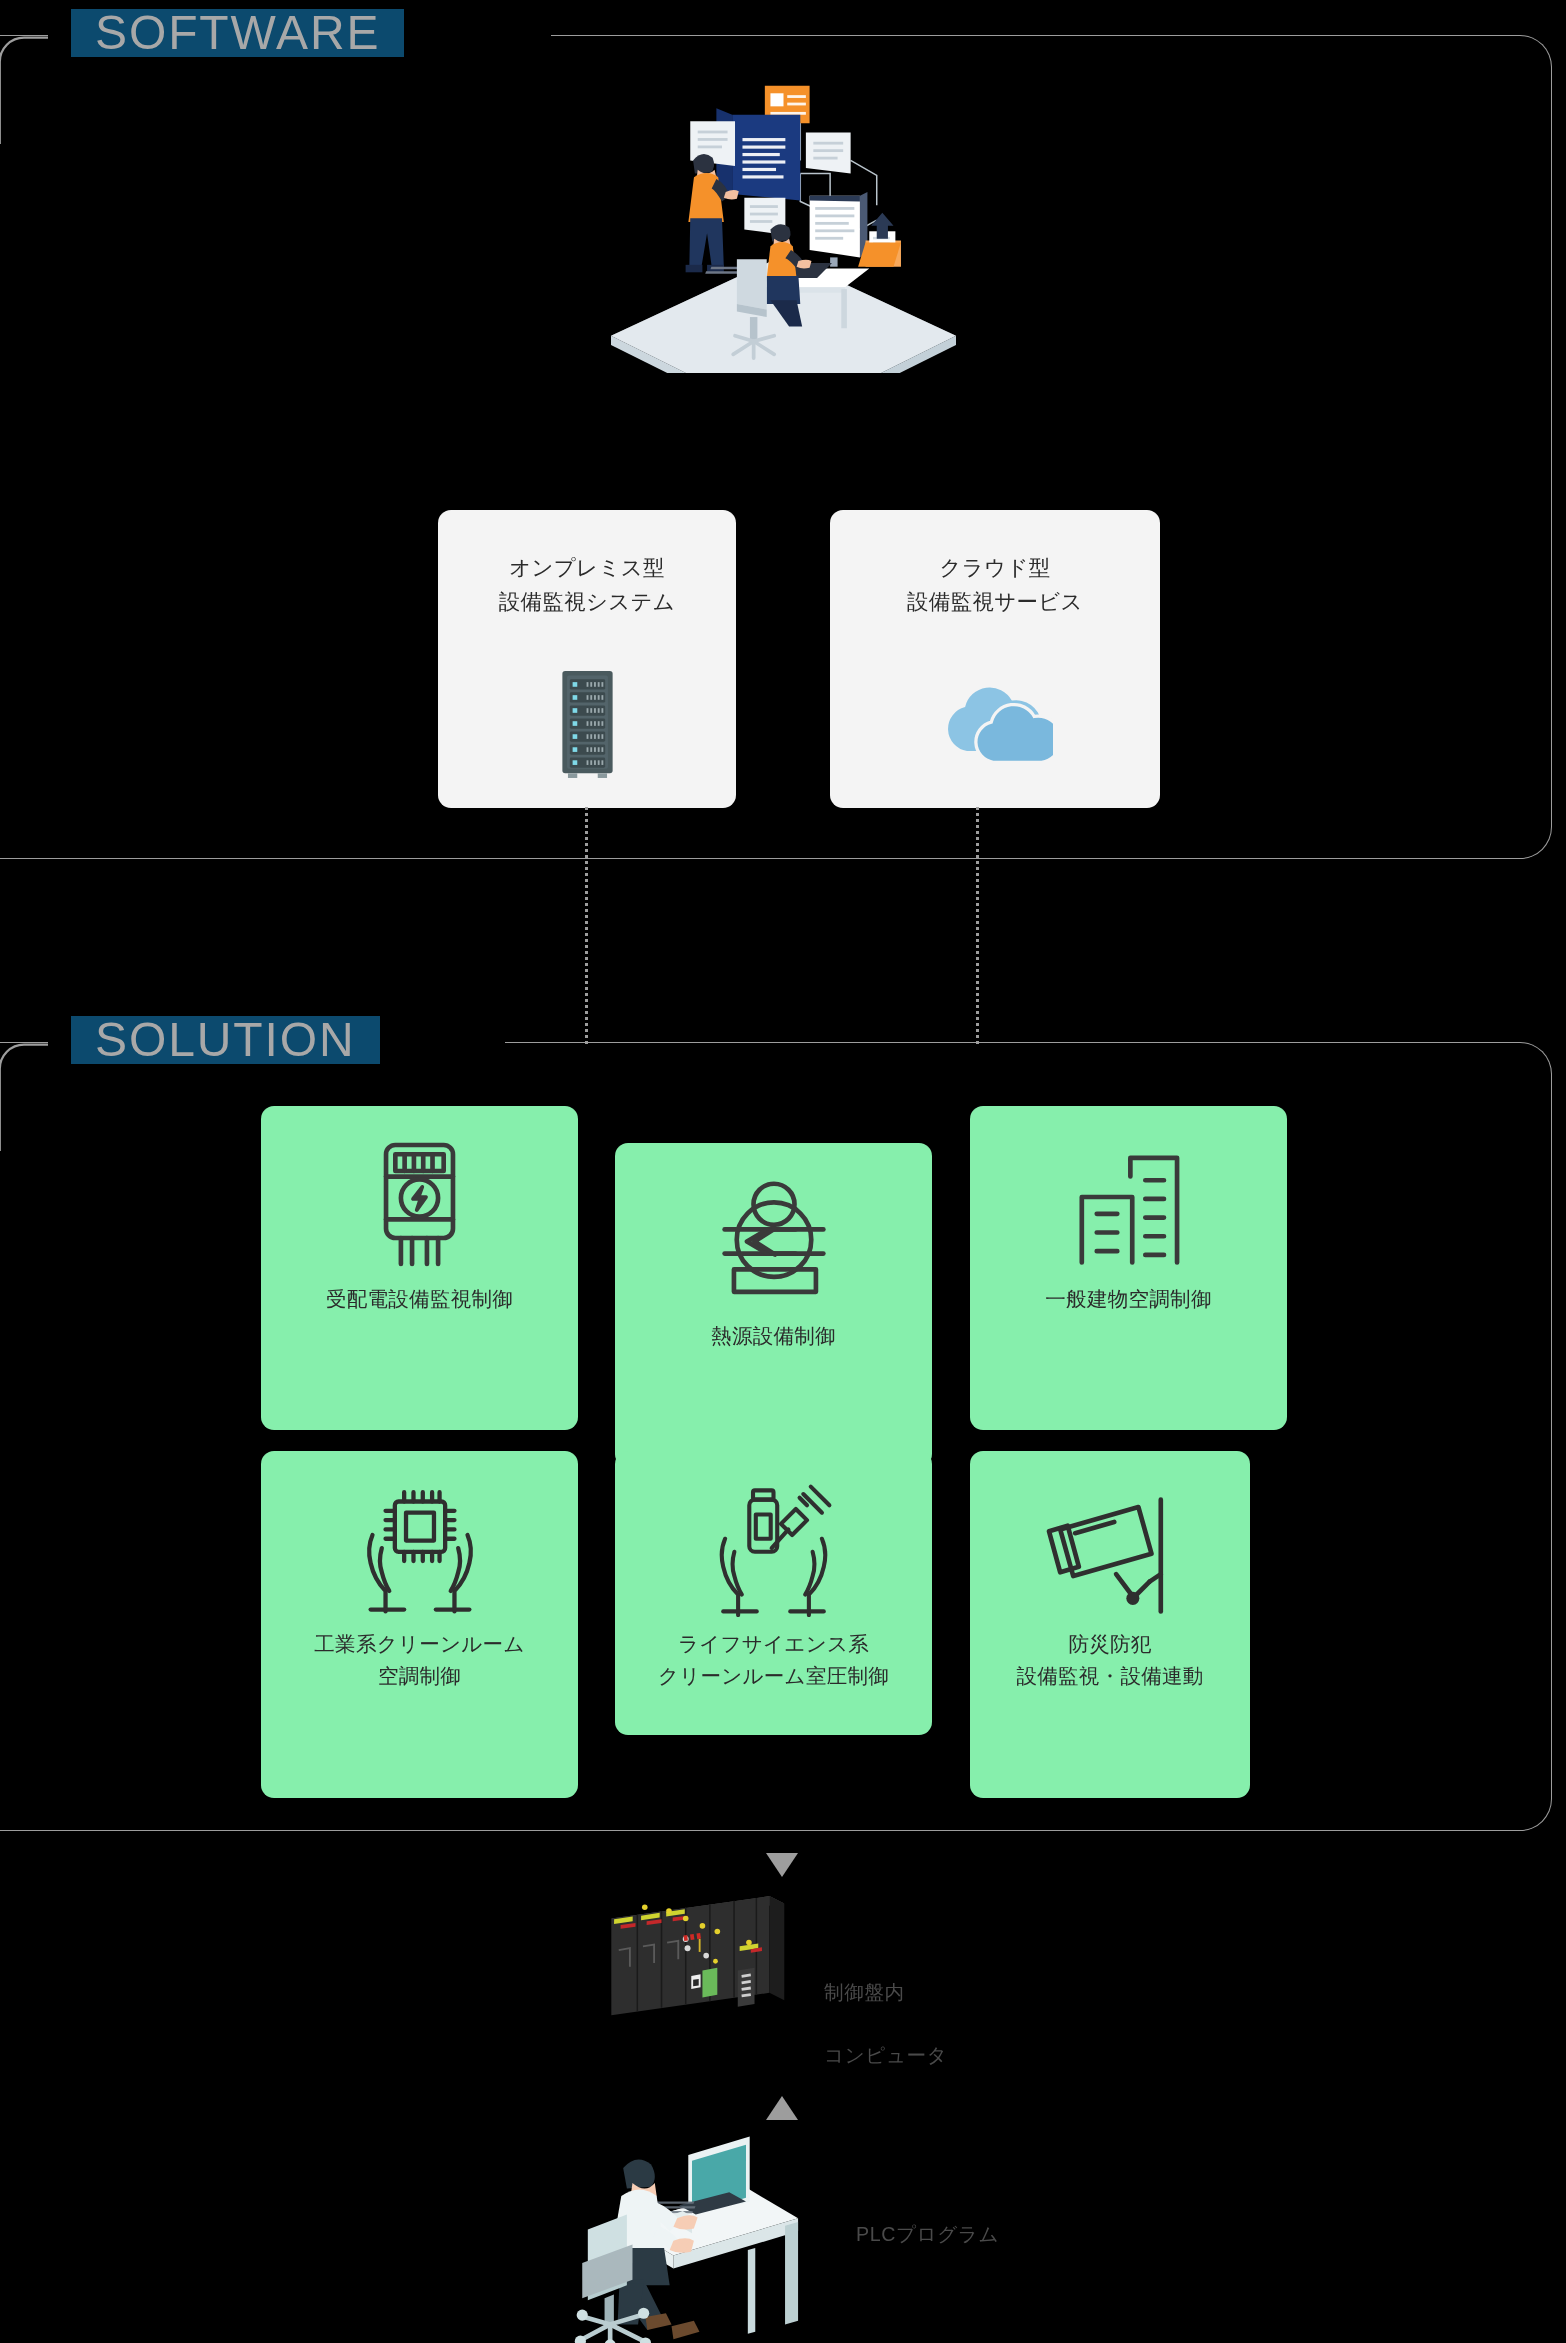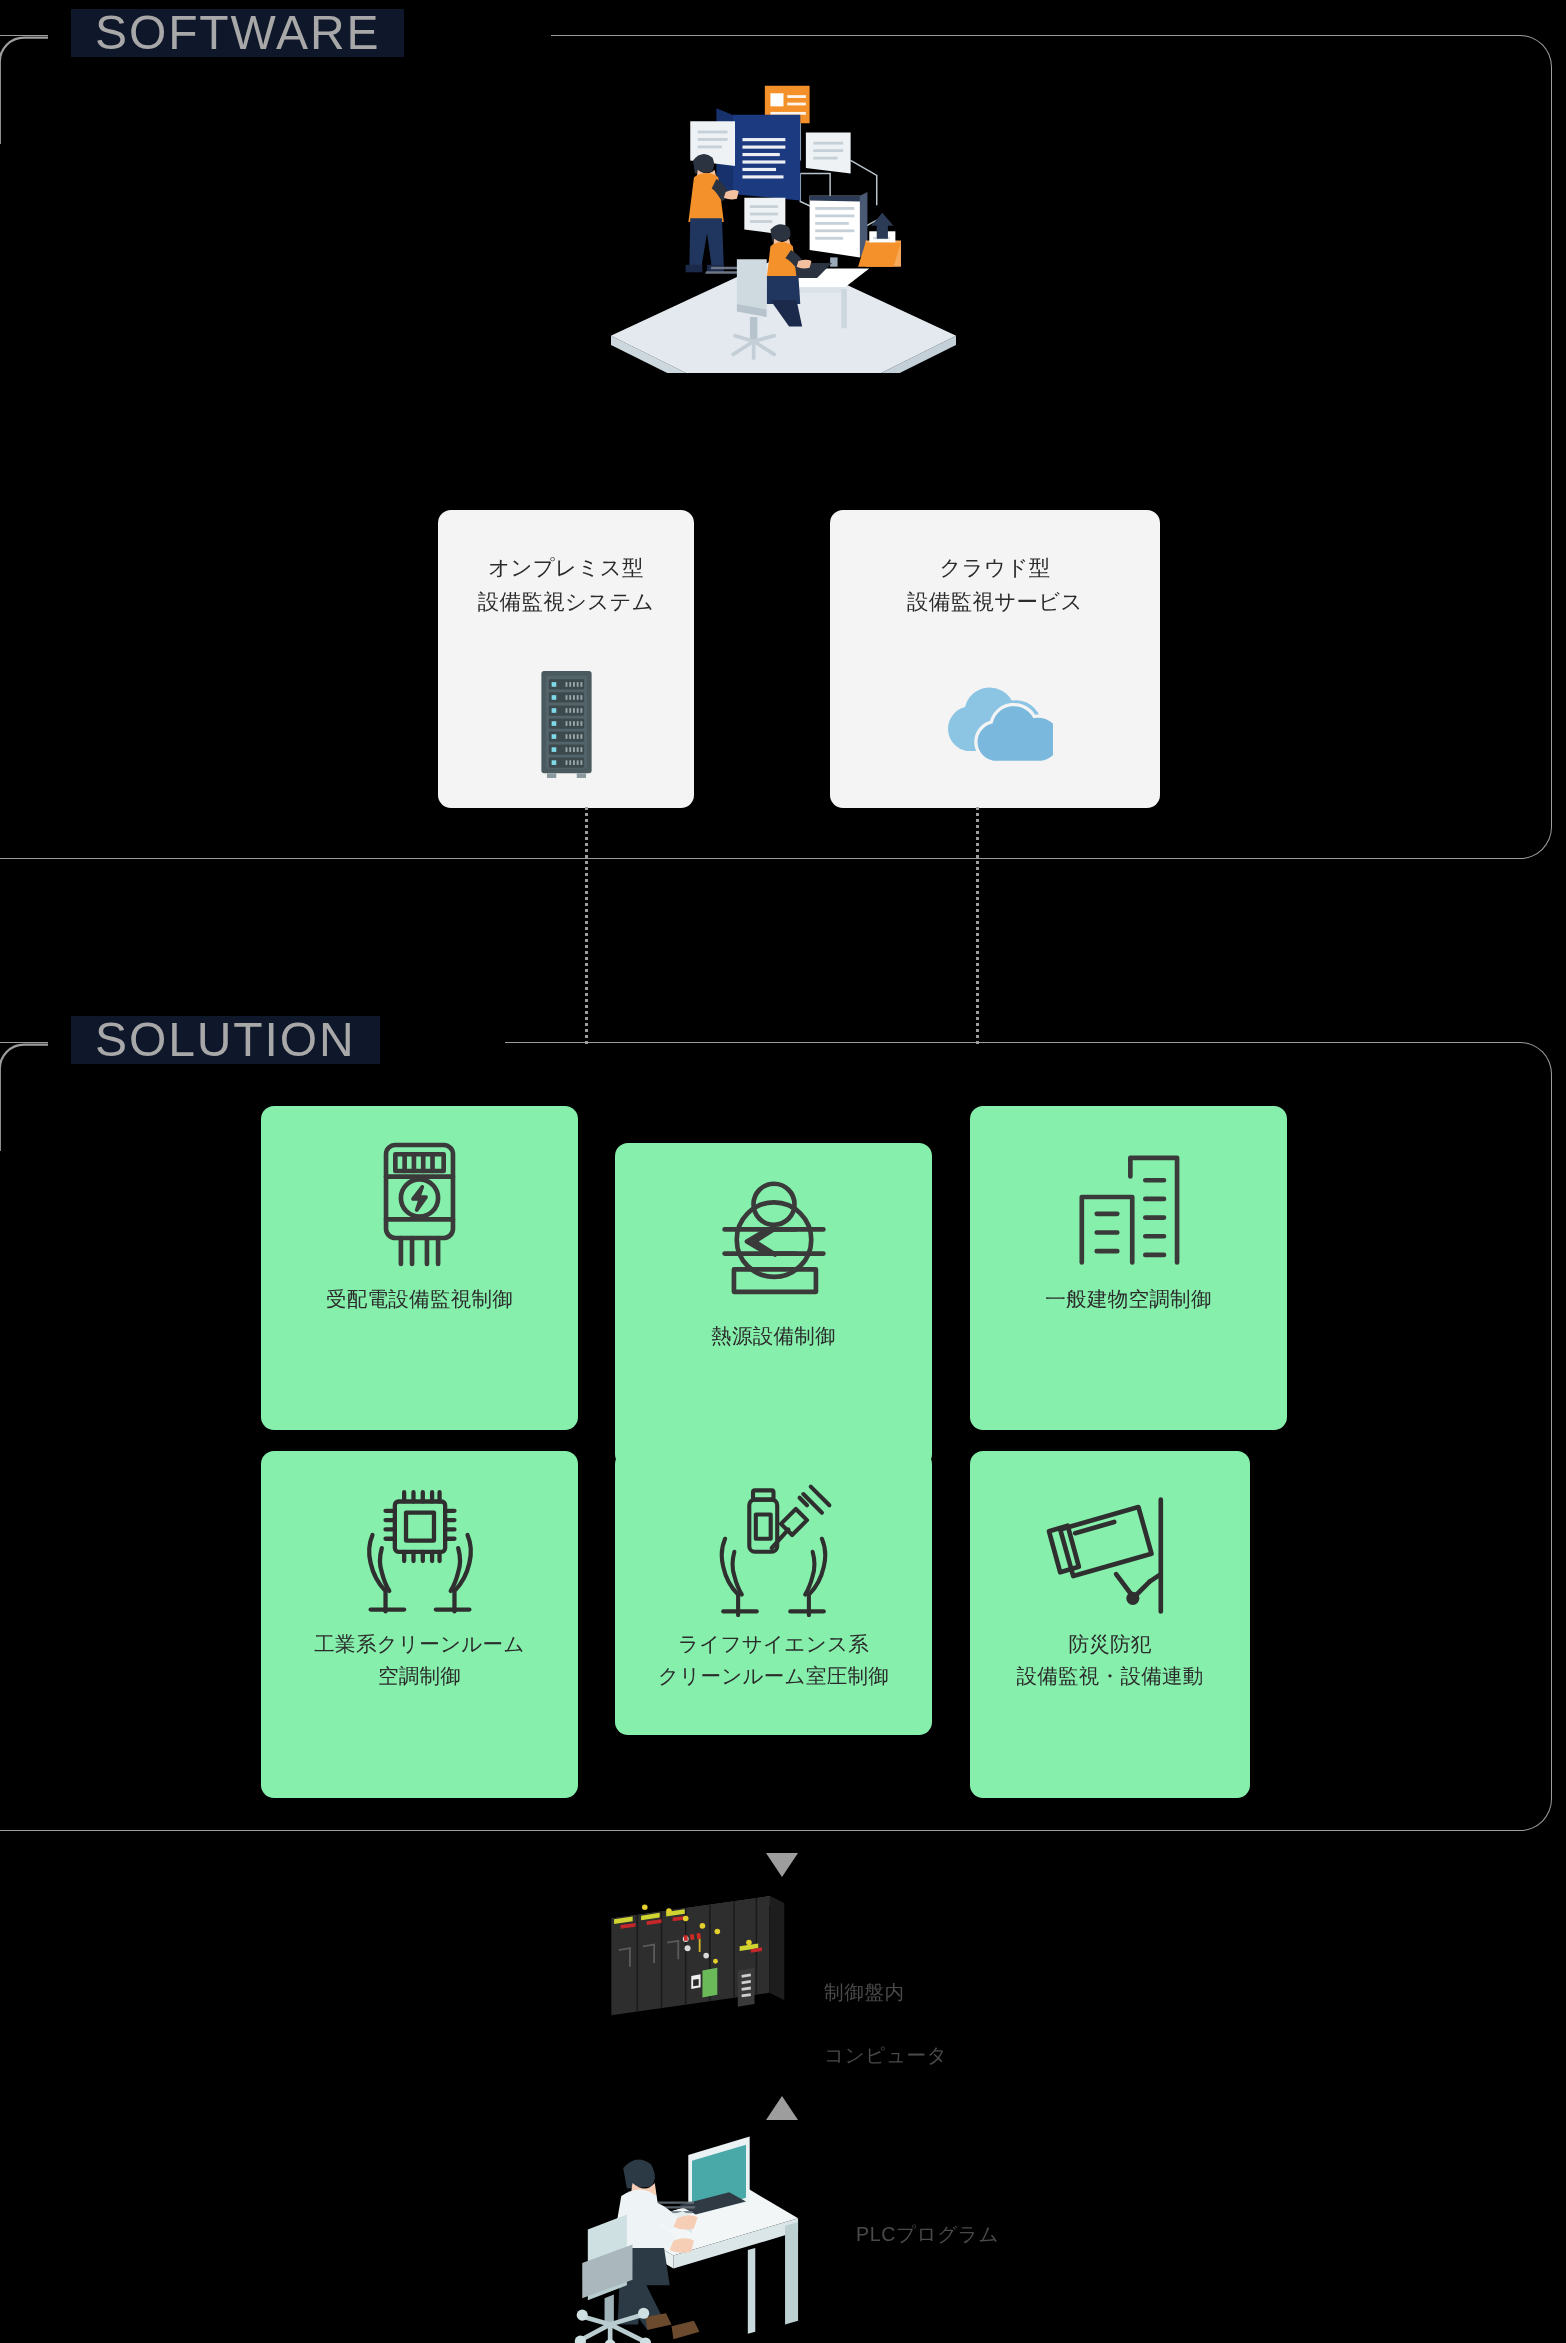--- a/index.html
+++ b/index.html
@@ -24,21 +24,21 @@
     border-radius: 32px;
     background: transparent;
   }
   .frame-title {
     position: absolute;
     font-size: 48px;
     line-height: 1;
     font-weight: 300;
     letter-spacing: 1.9px;
     color: #a8a8a8;
-    background: #0f172a;
+    background: #0c4a6e;
     padding: 0 24px;
     white-space: nowrap;
     -webkit-font-smoothing: antialiased;
   }
 
   
   .iso-stage { position: absolute; }
 
   
   .hero-caption {
@@ -262,21 +262,21 @@
         </g>
       <path d="M288 200 L326 200 L318 226 L280 226 Z" fill="#f5912a"></path>
       <path d="M306 168 L318 182 L312 182 L312 196 L300 196 L300 182 L294 182 Z" fill="#2b3a55"></path>
     </g>
   </svg>
 </div>
 
 <div class="hero-caption" style="left:0; top:408px;">
 </div>
 
-<div class="card" style="left:438px; top:510px; width:256px; height:298px;">
+<div class="card" style="left:438px; top:510px; width:298px; height:298px;">
   <div class="card-title" style="margin-top:41px;">
     <div>オンプレミス型</div>
     <div>設備監視システム</div>
   </div>
   <div style="position:absolute; left:0; right:0; top:157px; display:flex; justify-content:center;">
     <svg width="67" height="114" viewBox="0 0 72 122">
       <rect x="9" y="4" width="54" height="110" rx="3" fill="#4a5a5e"></rect>
       <rect x="14" y="9" width="44" height="100" rx="2" fill="#53646a"></rect>
       <g>
         <rect x="17" y="13" width="38" height="11" rx="1.5" fill="#3c4a4e"></rect>

